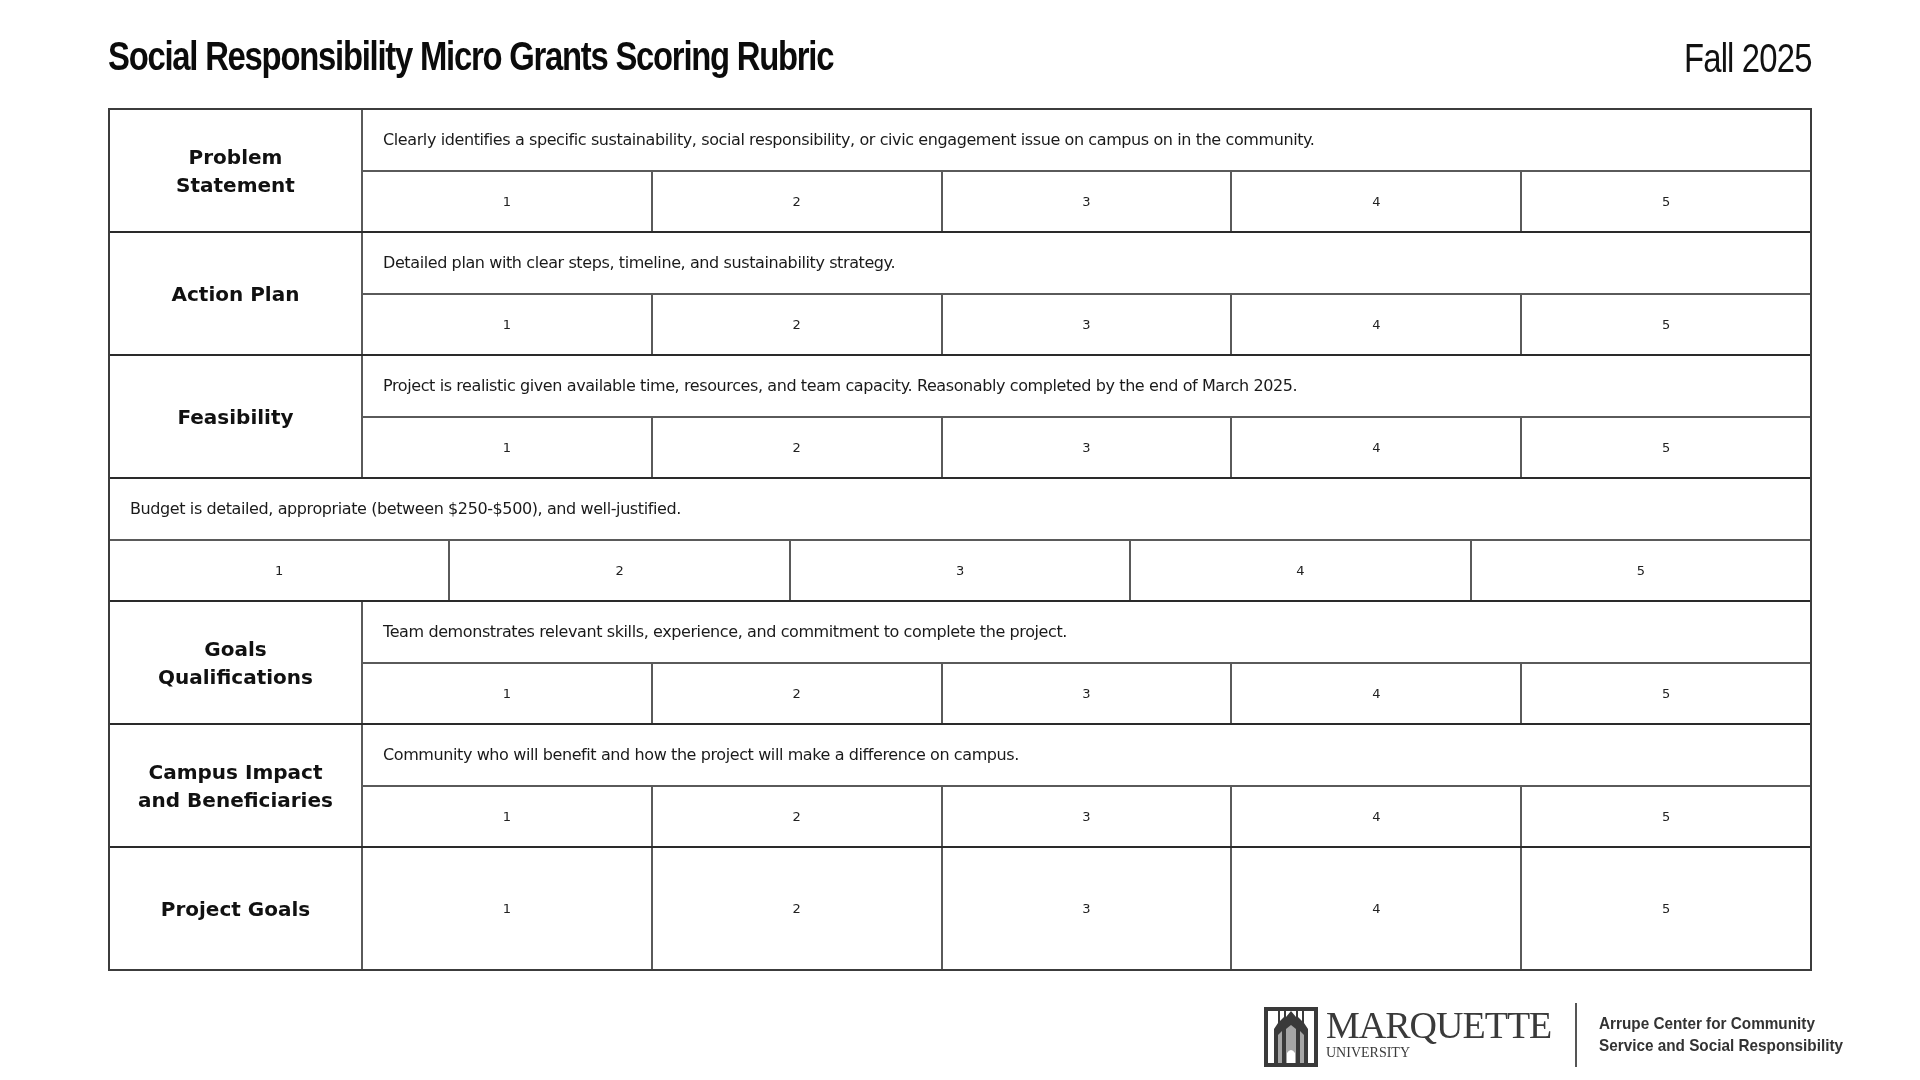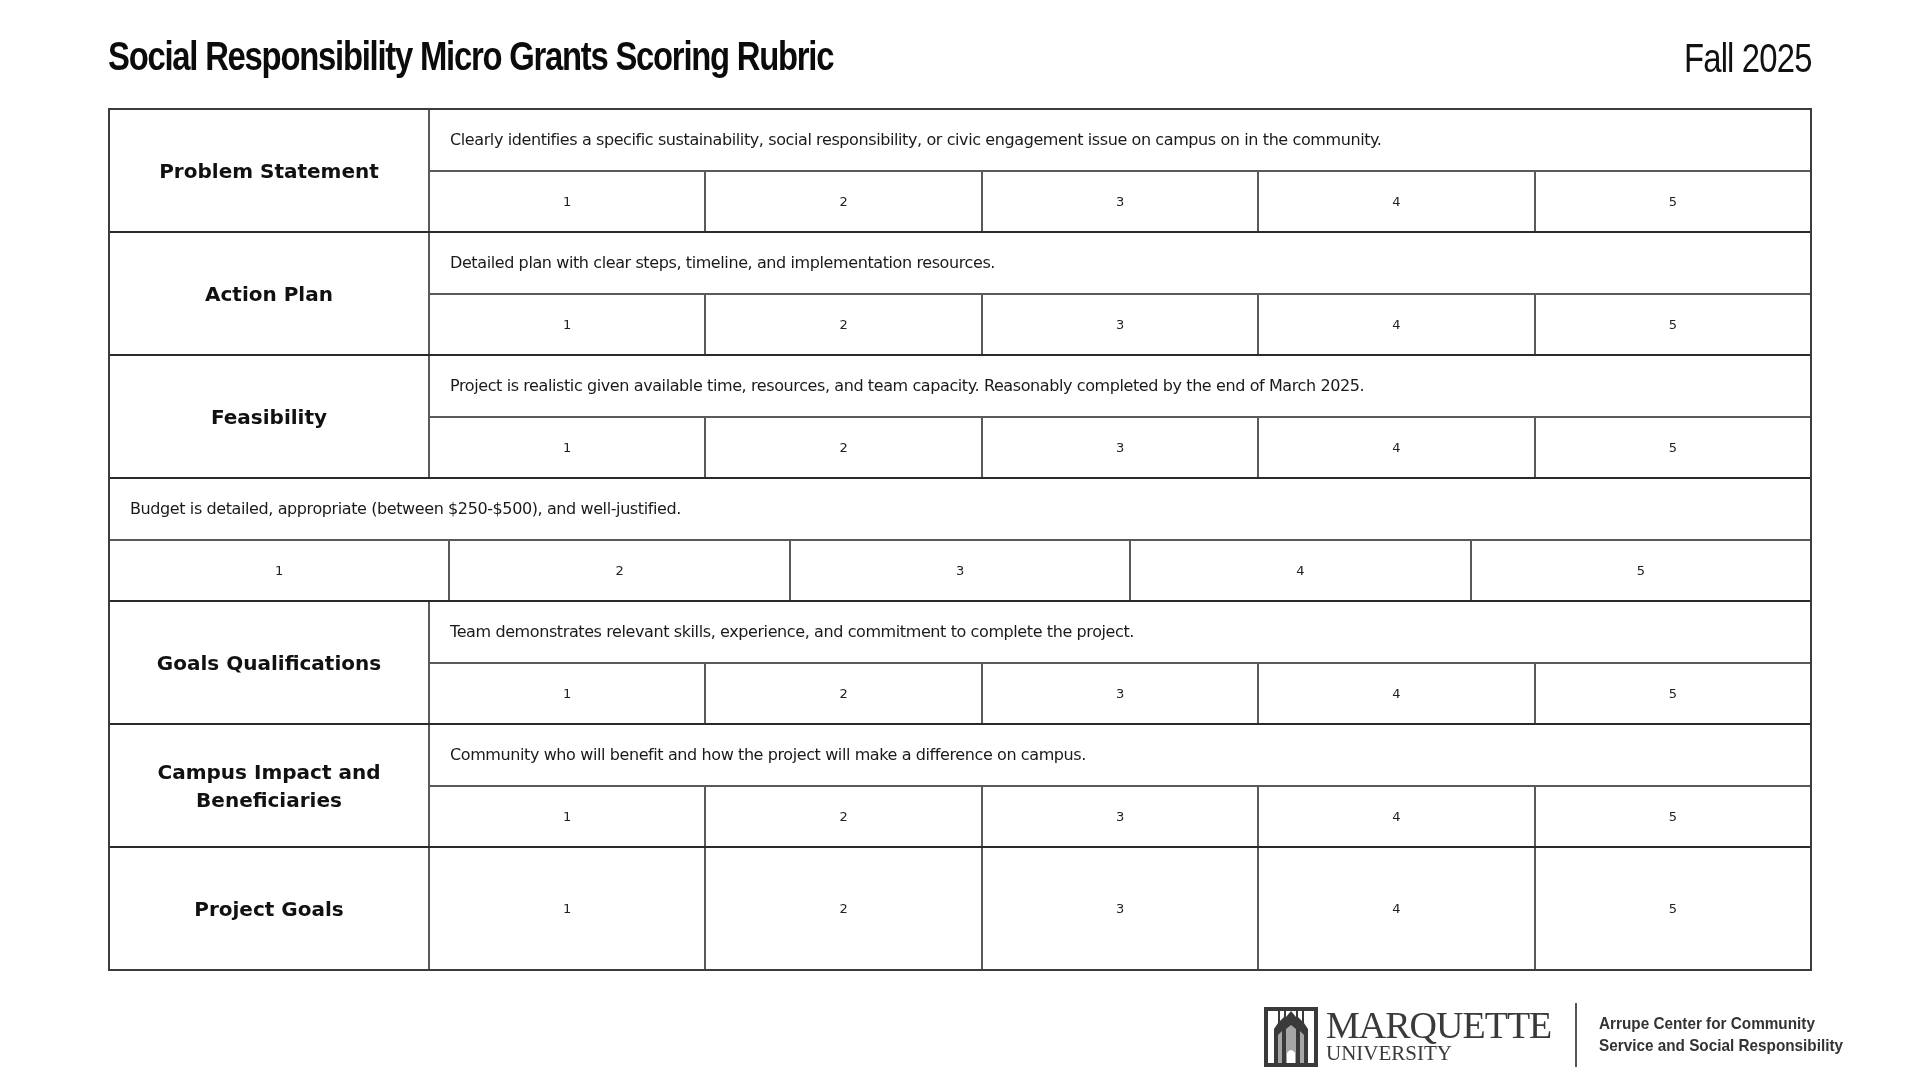--- a/index.html
+++ b/index.html
@@ -19,21 +19,21 @@
   }
 
   .rubric {
     position:absolute; left:108px; top:108px; width:1704px; height:863px;
     border:2px solid #3c3c3c; box-sizing:border-box;
     display:flex; flex-direction:column;
   }
   .block { flex:1; display:flex; border-top:2px solid #2a2a2a; }
   .block:first-child { border-top:none; }
   .crit-label {
-    width:320px; box-sizing:border-box; border-right:2px solid #5a5a5a;
+    width:253px; box-sizing:border-box; border-right:2px solid #5a5a5a;
     display:flex; align-items:center; justify-content:center; text-align:center;
     font-family:"DejaVu Sans", sans-serif; font-weight:700; font-size:20px; line-height:28px;
     padding:0 20px; color:#111;
   }
   .crit-body { flex:1; display:flex; flex-direction:column; }
   .desc {
     flex:1; display:flex; align-items:center; padding-left:20px;
     font-family:"DejaVu Sans", sans-serif; font-size:16px; color:#1a1a1a;
     border-bottom:2px solid #5a5a5a; white-space:nowrap; letter-spacing:-0.4px;
   }
@@ -43,21 +43,21 @@
     font-family:"DejaVu Sans", sans-serif; font-size:13px; color:#222;
     border-left:2px solid #5a5a5a; cursor:pointer;
   }
   .score:first-child { border-left:none; }
 
   .footer { position:absolute; left:1264px; top:1002px; height:66px; display:flex; align-items:center; }
   .mu-logo { display:flex; align-items:center; }
   .mu-mark { width:54px; height:64px; }
   .mu-words { margin-left:8px; display:flex; flex-direction:column; color:#3a3a3a; font-family:"Liberation Serif", serif; }
   .mu-name { font-size:38px; line-height:36px; letter-spacing:-1px; }
-  .mu-sub { font-size:21px; line-height:20px; letter-spacing:0px; }
+  .mu-sub { font-size:14px; line-height:20px; letter-spacing:0px; }
   .divider { width:2px; height:64px; background:#555; margin:0 22px 0 24px; }
   .center-name { display:flex; flex-direction:column; font-family:"Liberation Sans", sans-serif; font-weight:700; font-size:17px; line-height:22px; color:#333; transform:scaleX(0.9); transform-origin:left center; white-space:nowrap; }
 </style>
 </head>
 <body>
 
 <div class="title">Social Responsibility Micro Grants Scoring Rubric</div>
 <div class="term">Fall 2025</div>
 
 <div class="rubric">
@@ -72,21 +72,21 @@
         <div class="score">3</div>
         <div class="score">4</div>
         <div class="score">5</div>
       </div>
     </div>
   </div>
 
   <div class="block">
     <div class="crit-label">Action Plan</div>
     <div class="crit-body">
-      <div class="desc">Detailed plan with clear steps, timeline, and implementation resources.</div>
+      <div class="desc">Detailed plan with clear steps, timeline, and sustainability strategy.</div>
       <div class="scores">
         <div class="score">1</div>
         <div class="score">2</div>
         <div class="score">3</div>
         <div class="score">4</div>
         <div class="score">5</div>
       </div>
     </div>
   </div>
 

